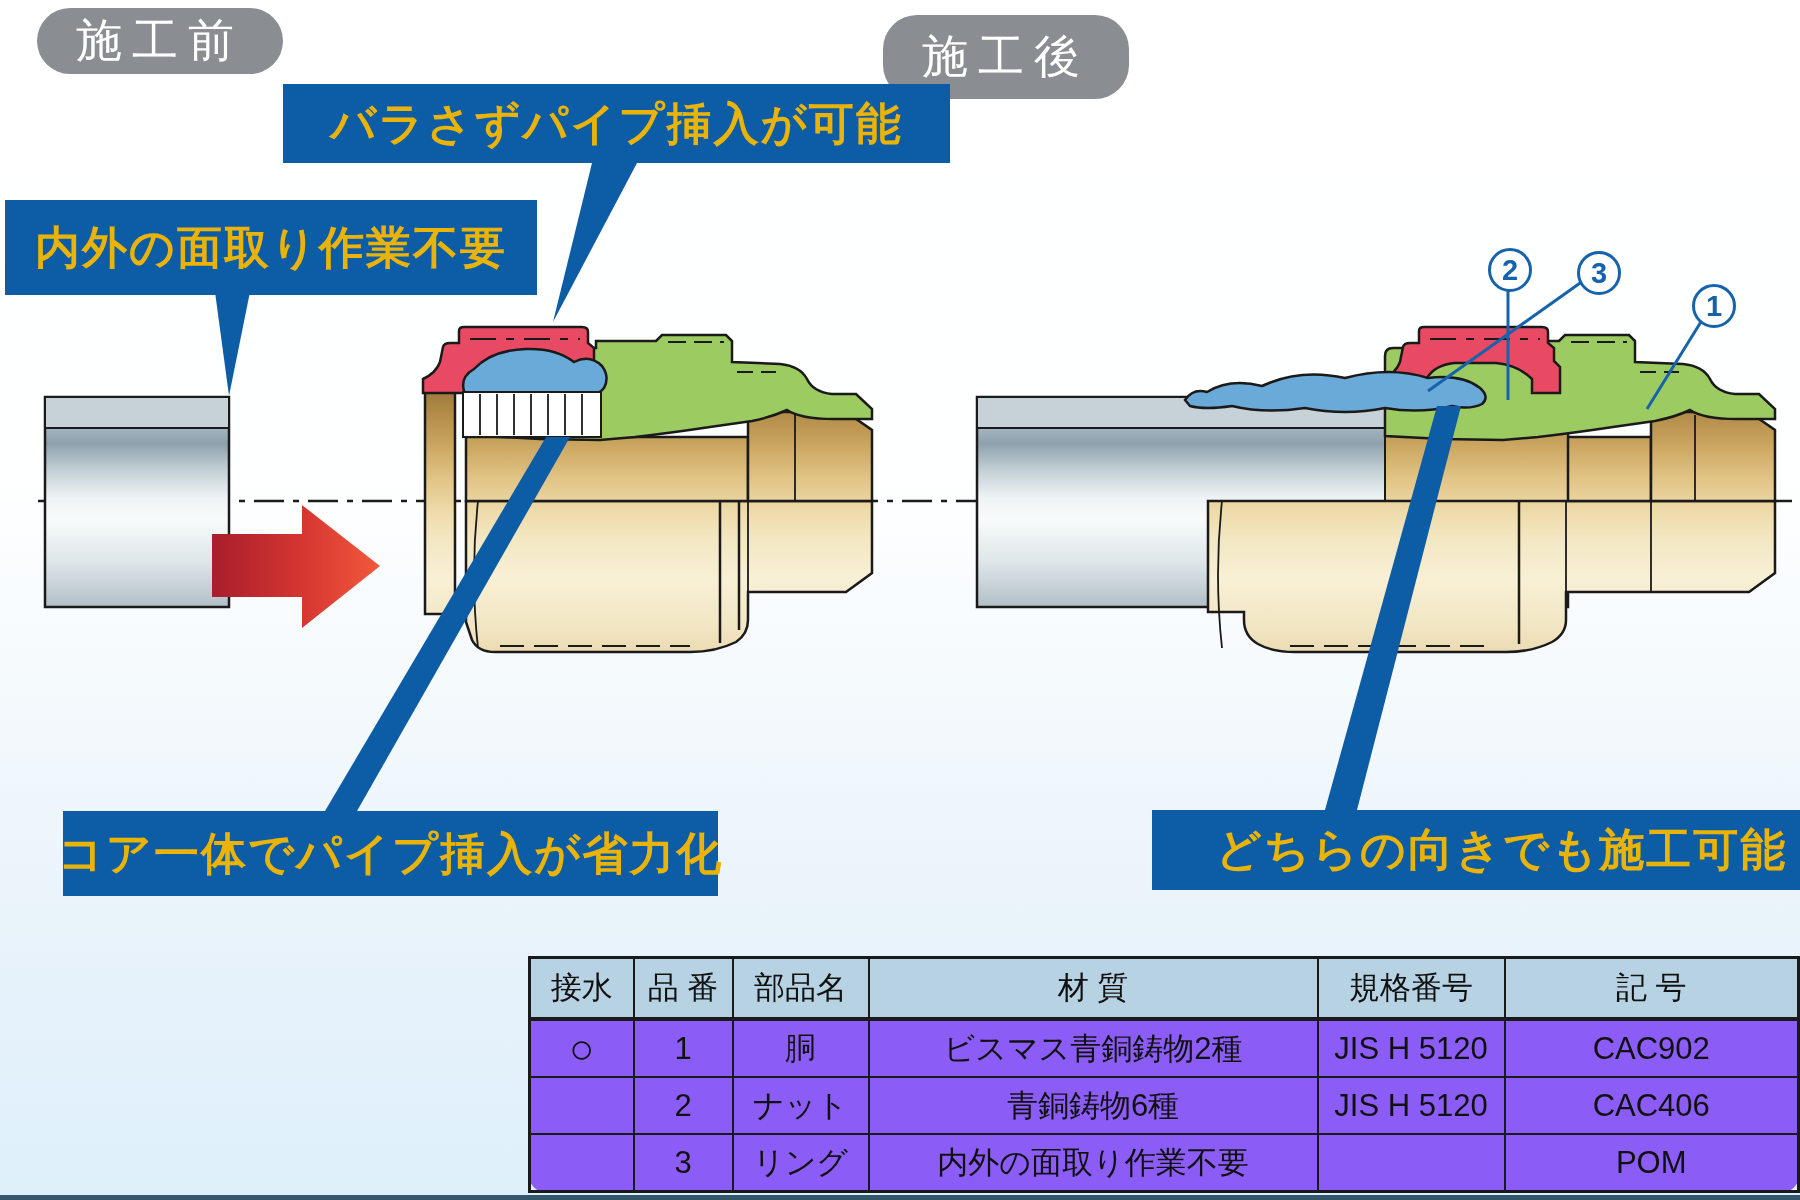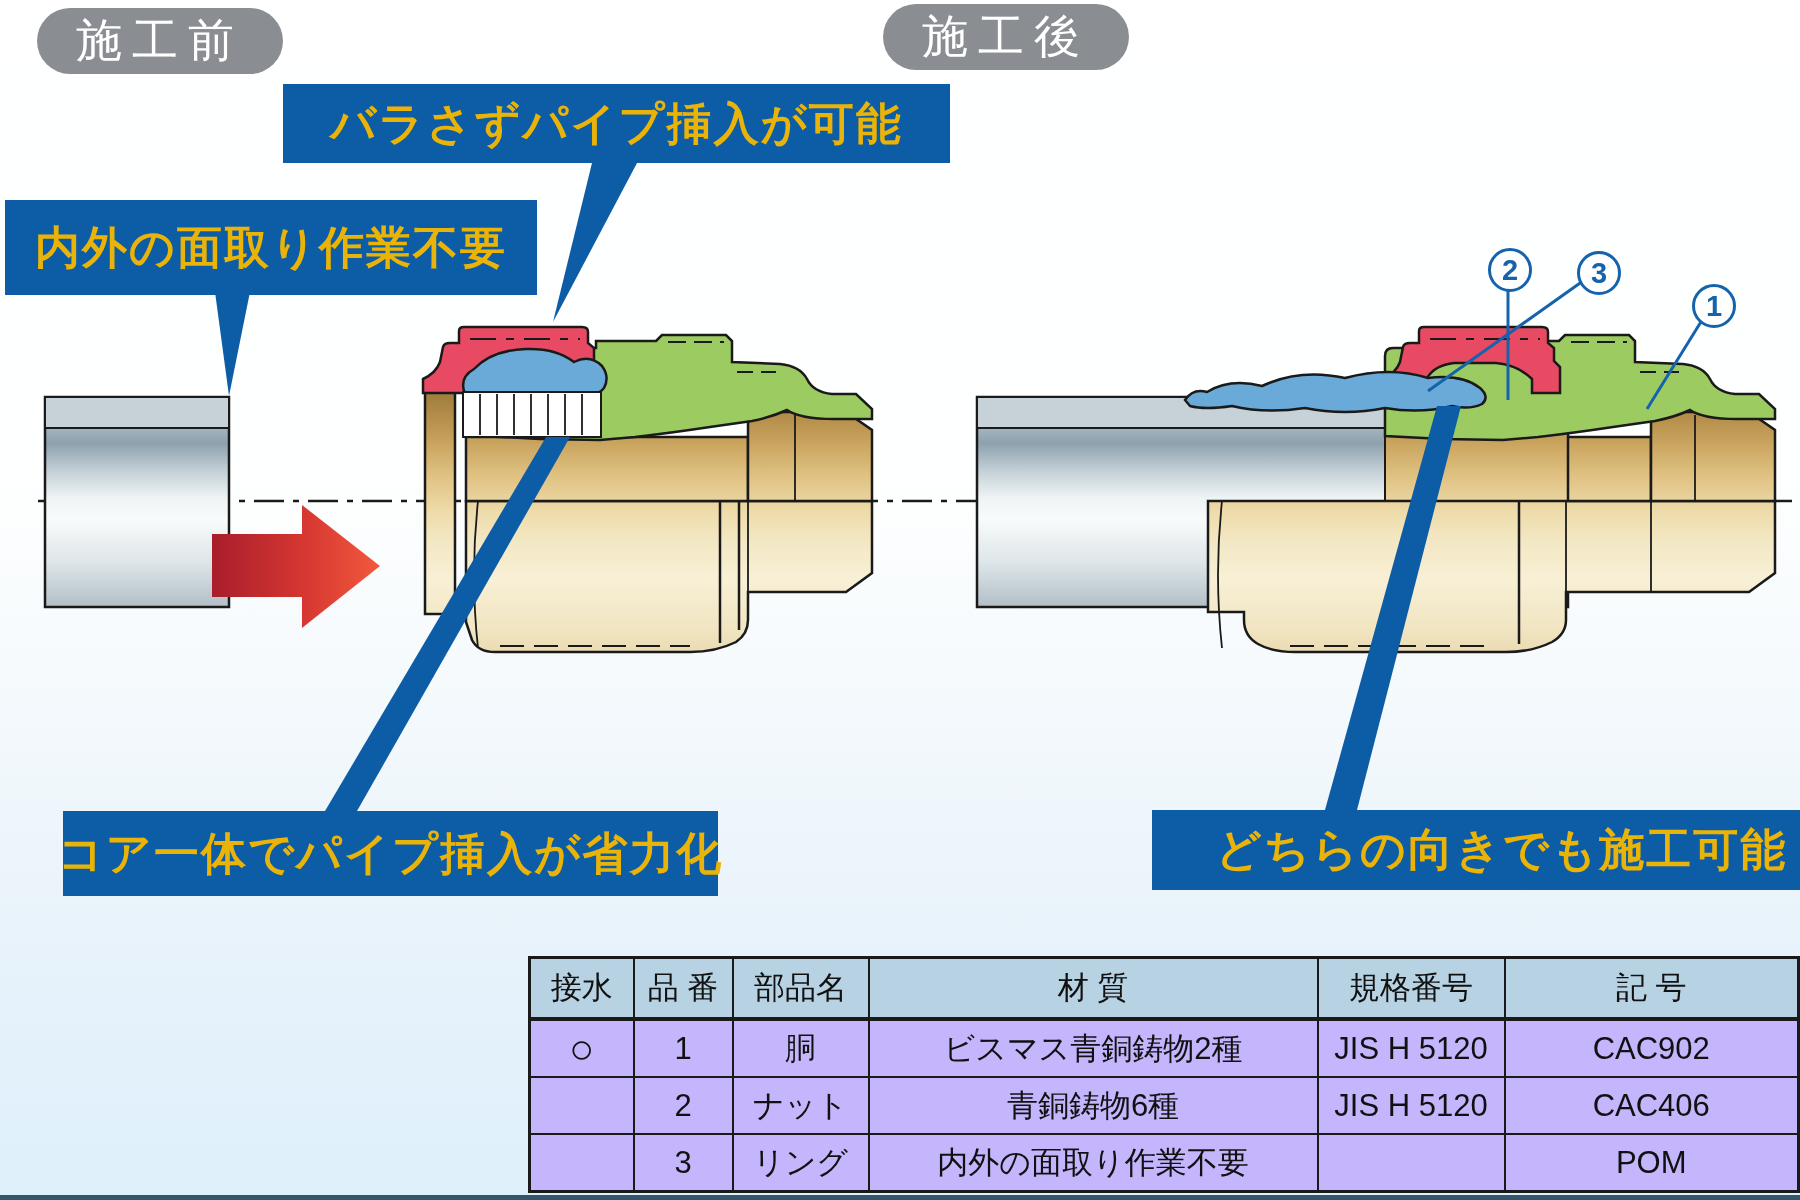--- a/index.html
+++ b/index.html
@@ -23,21 +23,21 @@
   }
   
   .marker{
     width:38px;height:38px;border:3.5px solid #1563ac;border-radius:50%;
     background:#fff;color:#1563ac;font-weight:bold;font-size:29px;
     display:flex;align-items:center;justify-content:center;
   }
   
   table.parts{
     border-collapse:collapse;table-layout:fixed;width:1269px;
-    font-size:31px;color:#111;background:#c4b5fd;
+    font-size:31px;color:#111;background:#8b5cf6;border-radius:20px;
   }
   table.parts th,table.parts td{
     border:2px solid #1a1a1a;text-align:center;vertical-align:middle;
     padding:0;overflow:hidden;
   }
   table.parts{border:3px solid #1a1a1a;}
   table.parts th{background:#b7d3e3;font-weight:normal;height:58px;border-bottom:4px solid #1a1a1a;}
   table.parts td{height:55px;font-weight:normal;}
   td.wc{font-size:42px;line-height:1;}
   .bottom-rule{left:0;top:1195px;width:1800px;height:5px;background:#33566b;}
@@ -160,21 +160,21 @@
     <line x1="1597" y1="271" x2="1428" y2="391"></line>
     <line x1="1712" y1="304" x2="1647" y2="409"></line>
   </g>
 
   <polygon fill="#0d5ca6" points="592,163 637,163 553,322"></polygon>
   <polygon fill="#0d5ca6" points="213,277 253,277 229,396"></polygon>
 </svg>
 
 <div class="abs badge" style="left:37px;top:8px;width:246px;height:66px;">施工前</div>
 
-<div class="abs badge" style="left:883px;top:4px;width:246px;height:66px;">施工後</div>
+<div class="abs badge" style="left:883px;top:15px;width:246px;height:84px;">施工後</div>
 
 <div class="abs callout" style="left:283px;top:84px;width:667px;height:79px;">バラさずパイプ挿入が可能</div>
 
 <div class="abs callout" style="left:5px;top:200px;width:532px;height:95px;">内外の面取り作業不要</div>
 
 <div class="abs callout" style="left:63px;top:811px;width:655px;height:85px;">コア一体でパイプ挿入が省力化</div>
 
 <div class="abs callout" style="left:1152px;top:810px;width:635px;height:80px;padding-left:32px;">どちらの向きでも施工可能</div>
 
 <div class="abs marker" style="left:1488px;top:248px;">2</div>

